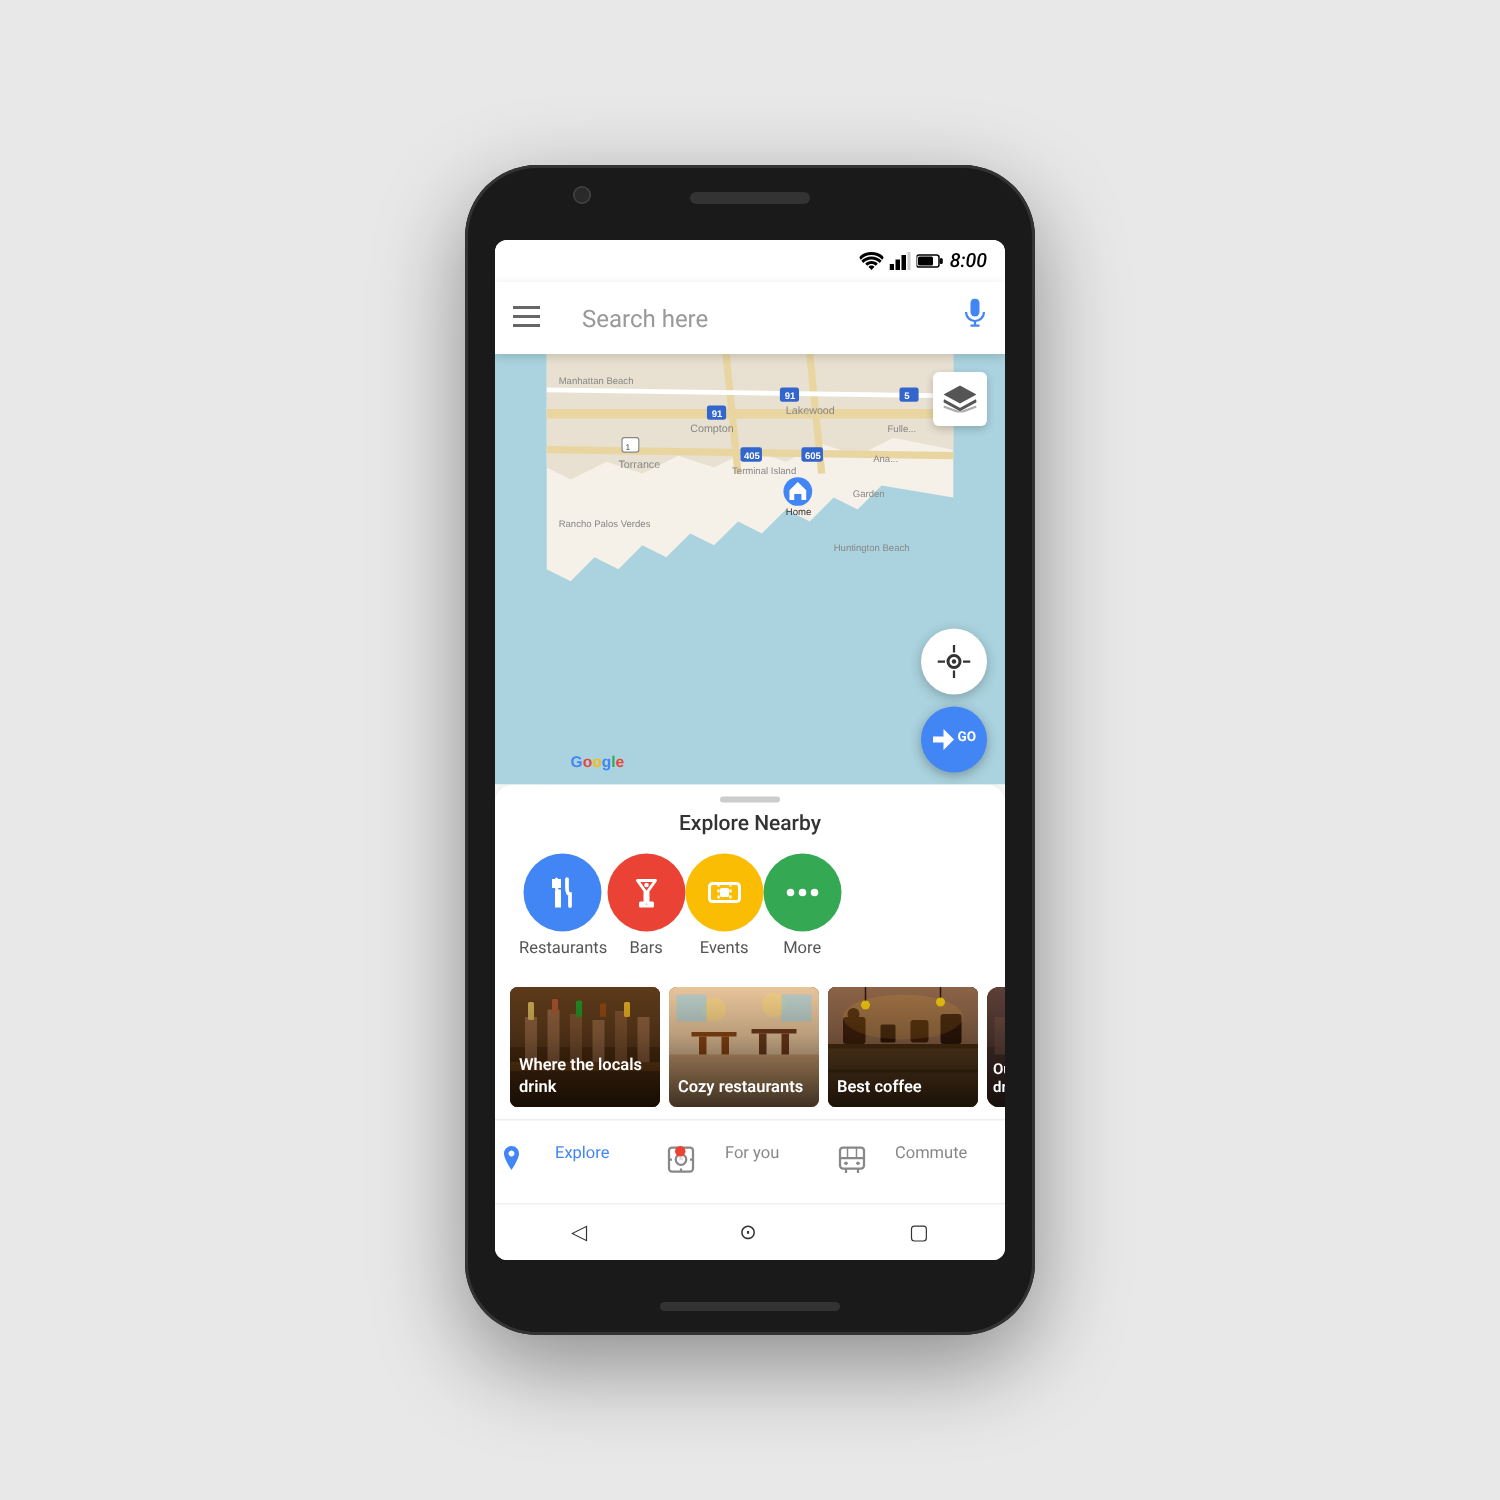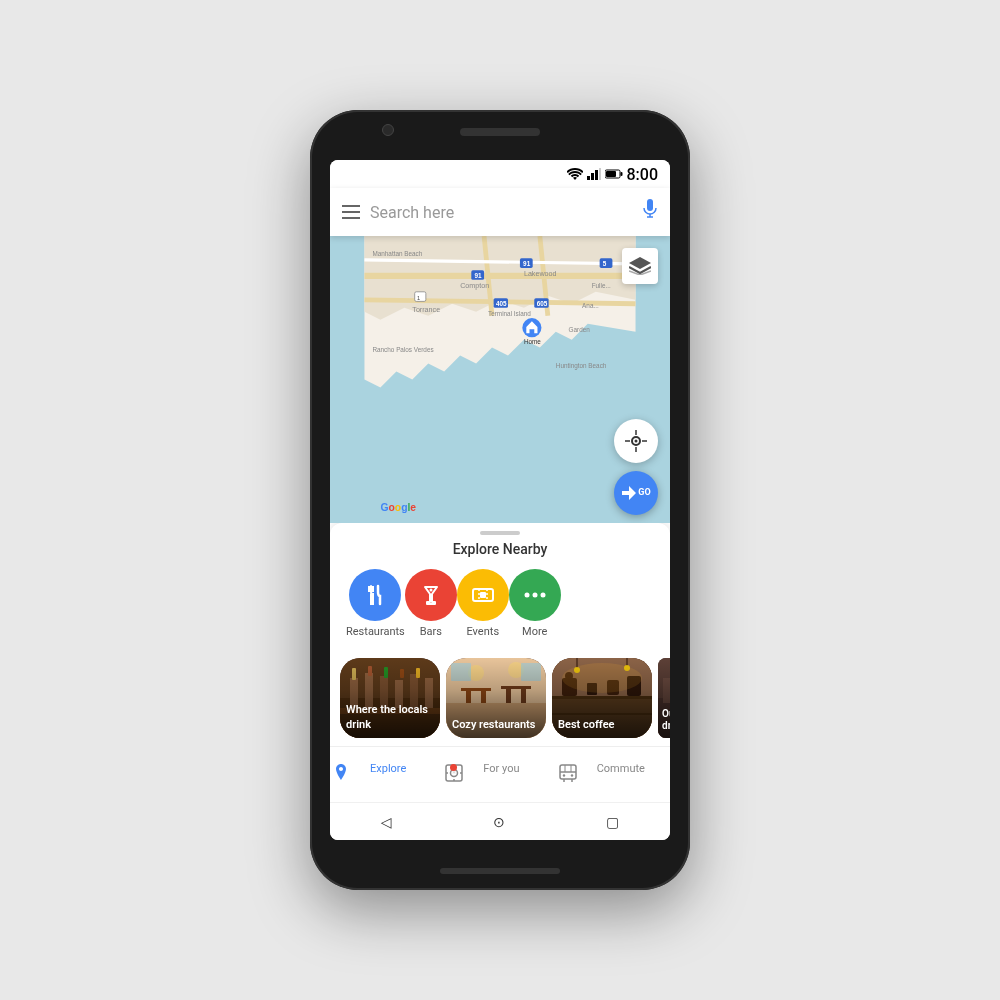--- a/index.html
+++ b/index.html
@@ -78,36 +78,37 @@
       flex-shrink: 0;
     }
 
     .status-icons {
       display: flex;
       align-items: center;
       gap: 4px;
     }
 
     .status-time {
-      font-size: 16px;
+      font-size: 13px;
       font-weight: 500;
       color: #000;
+      font-style: italic;
     }
 
     
     .search-bar {
       height: 48px;
       background: #fff;
       display: flex;
       align-items: center;
       padding: 0 12px;
       box-shadow: 0 2px 6px rgba(0,0,0,0.15);
       z-index: 10;
       flex-shrink: 0;
-      gap: 10px;
+      gap: 28px;
     }
 
     .hamburger-icon {
       color: #555;
       font-size: 18px;
       cursor: pointer;
     }
 
     .search-input-text {
       flex: 1;
@@ -253,21 +254,21 @@
       display: flex;
       gap: 6px;
       padding: 0 10px 8px;
       overflow-x: hidden;
     }
 
     .category-card {
       flex-shrink: 0;
       width: 100px;
       height: 80px;
-      border-radius: 20px;
+      border-radius: 5px;
       position: relative;
       overflow: hidden;
       cursor: pointer;
     }
 
     .card-bg {
       width: 100%;
       height: 100%;
       position: absolute;
       top: 0; left: 0;

